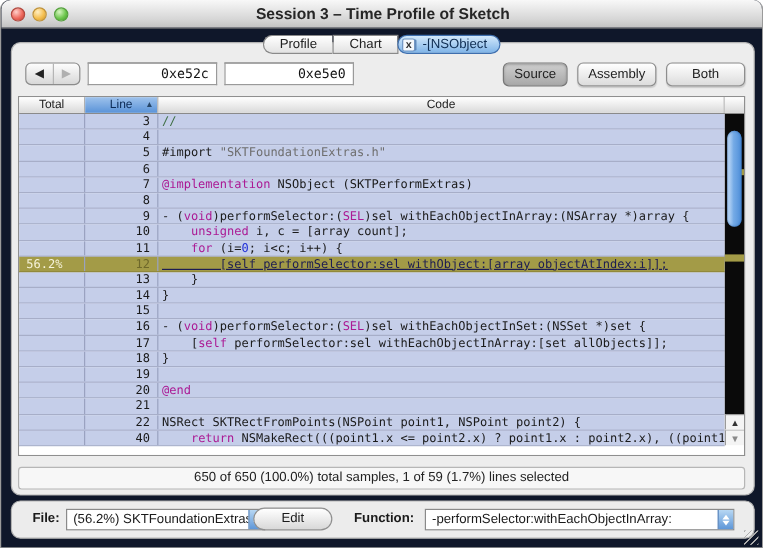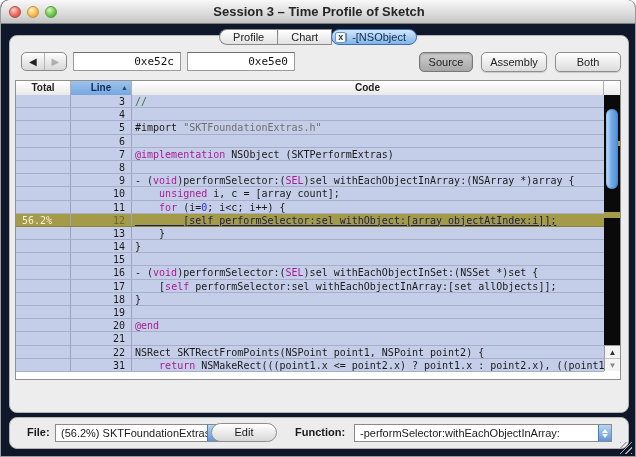--- a/index.html
+++ b/index.html
@@ -49,22 +49,22 @@
   .viewbtn { position:absolute; top:52px; height:20px; border:1px solid #8e8e8e; border-radius:5px;
              background:linear-gradient(#ffffff,#dcdcdc); font-size:11px; color:#222; text-align:center;
              line-height:18px; box-shadow:0 1px 1px rgba(0,0,0,.15); }
   .viewbtn.sel { background:linear-gradient(#cfcfcf,#a8a8a8); border-color:#787878;
                  box-shadow:inset 0 1px 2px rgba(0,0,0,.25); }
   .viewbtn.src { left:418px; width:54px; } .viewbtn.asm { left:480px; width:66px; } .viewbtn.both { left:554px; width:66px; }
 
   
   .table { position:absolute; left:14px; top:80px; width:606px; height:300px;
            border:1px solid #8f8f8f; background:#fff; }
-  .thead { position:absolute; left:0; top:0; width:604px; height:25px; display:flex;
-           border-bottom:1px solid #8a8a8a; font-size:10px; font-weight:bold; color:#222; }
+  .thead { position:absolute; left:0; top:0; width:604px; height:14px; display:flex;
+           border-bottom:1px solid #8a8a8a; font-size:10px; font-weight:normal; color:#222; }
   .th { background:linear-gradient(#ffffff,#d9d9d9); border-right:1px solid #b0b0b0;
         text-align:center; line-height:13px; }
   .th.total { width:55px; } .th.line { width:61px; background:linear-gradient(#9ec2ec,#5a93d8);
         color:#0d2b55; position:relative; }
   .th.code { flex:1; } .th.corner { width:16px; border-right:none; }
   .sortarrow { position:absolute; right:3px; top:3px; font-size:7px; line-height:7px; color:#274668; }
 
   .rows { position:absolute; left:0; top:14px; width:588px; height:277px;
           display:flex; flex-direction:column; }
   .trow { flex:1; display:flex; background:#c5cee9; border-bottom:1px solid #a7aec8; overflow:hidden; }
@@ -257,37 +257,40 @@
           <div class="cell line">21</div>
           <div class="cell codec"></div>
         </div>
         <div class="trow">
           <div class="cell total"></div>
           <div class="cell line">22</div>
           <div class="cell codec"><span class="c-pln">NSRect SKTRectFromPoints(NSPoint point1, NSPoint point2) {</span></div>
         </div>
         <div class="trow">
           <div class="cell total"></div>
-          <div class="cell line">31</div>
+          <div class="cell line">40</div>
           <div class="cell codec"><span class="c-pln">    </span><span class="c-kw">return</span><span class="c-pln"> NSMakeRect(((point1.x &lt;= point2.x) ? point1.x : point2.x), ((point1.y &lt;= p…</span></div>
         </div>
       </div>
 
     <div class="vscroll">
       <div class="vtrack">
         <div class="marker m1"></div>
         <div class="marker m2"></div>
         <div class="vthumb"></div>
       </div>
       <div class="sbtn up"><span>▲</span></div>
       <div class="sbtn down"><span>▼</span></div>
     </div>
     <div class="tfiller"></div>
   </div>
 
+  <div class="statusbox">
+    <span>650 of 650 (100.0%) total samples, 1 of 59 (1.7%) lines selected</span>
+  </div>
 
   <div class="footerbox">
     <span class="flabel file">File:</span>
     <div class="popup file">
       <span class="pv">(56.2%) SKTFoundationExtras</span>
       <span class="pbtn">
           <span class="tri-up"></span>
           <span class="tri-dn"></span>
         </span>
     </div>

